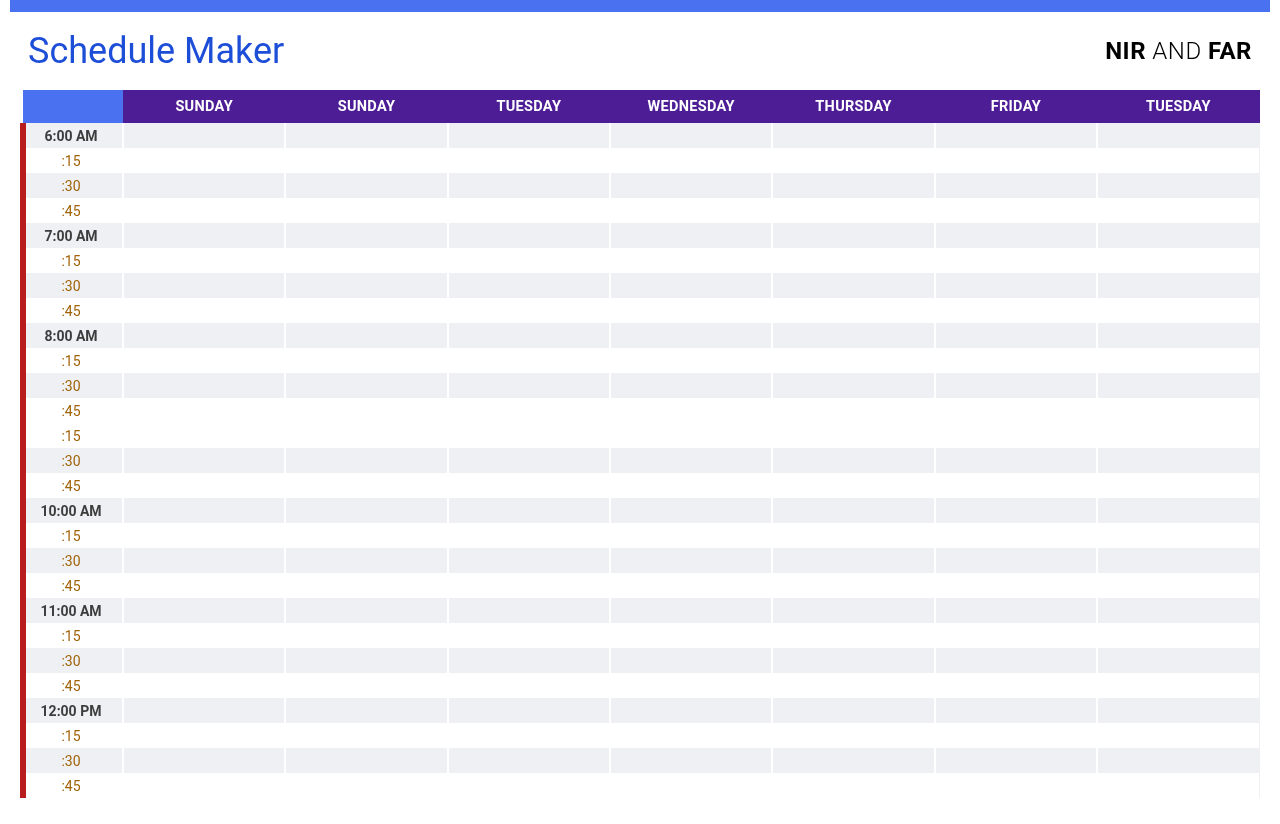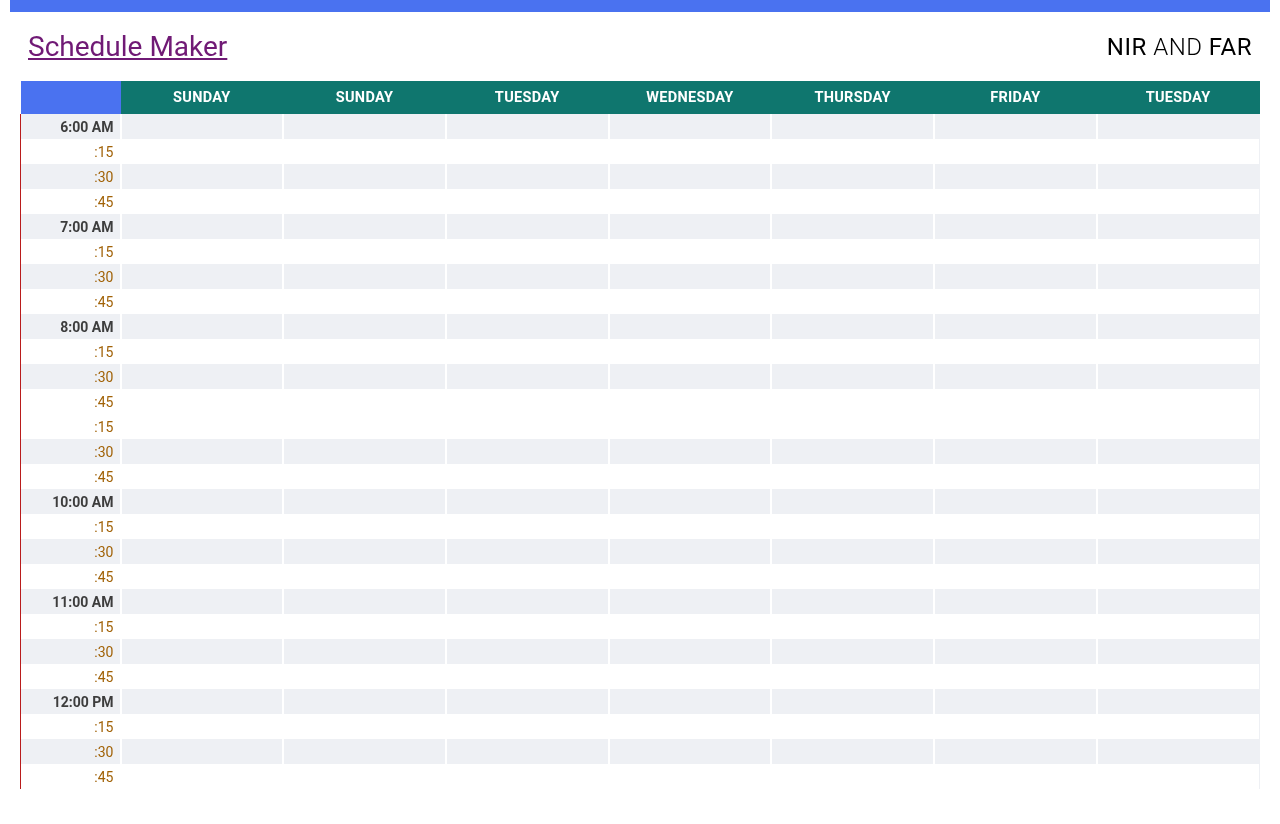--- a/index.html
+++ b/index.html
@@ -17,72 +17,71 @@
       background: #4a72f0;
       margin: 0 10px;
     }
     .header {
       display: flex;
       justify-content: space-between;
       align-items: center;
       padding: 18px 28px 18px 28px;
     }
     .title {
-      font-size: 28px;
+      font-size: 36px;
       font-weight: 400;
-      color: #701a75;
-      text-decoration: underline;
+      color: #1d4ed8;
     }
     .brand {
       font-size: 24px;
       letter-spacing: 0.5px;
       color: #000;
     }
     .brand .bold {
-      font-weight: 400;
+      font-weight: 700;
       margin-top: 40px;
     }
     .brand .thin {
       font-weight: 300;
       margin-top: 40px;
     }
     .schedule-wrapper {
       padding: 0 20px;
     }
     table.schedule {
       width: 100%;
       border-collapse: collapse;
       table-layout: fixed;
     }
     table.schedule th {
-      background: #0f766e;
+      background: #4c1d95;
       color: #ffffff;
       font-weight: 700;
       font-size: 14.5px;
       padding: 8px 0;
       text-align: center;
       letter-spacing: 0.3px;
     }
     table.schedule th.time-col {
       width: 100px;
       background: #4a72f0;
     }
     table.schedule td {
       height: 25px;
       border-right: 2px solid #ffffff;
       padding: 0;
     }
     table.schedule td.time-label {
       width: 100px;
-      text-align: right;
+      text-align: center;
       padding-right: 6px;
       font-weight: 700;
       font-size: 14px;
       color: #3d3d3d;
-      border-left: 1px solid #b91c1c;
+      border-left: 6px solid #b91c1c;
     }
     table.schedule td.time-label.minor {
       font-weight: 400;
       color: #a16207;
     }
     table.schedule td.slot {
       background: #ffffff;
     }
     table.schedule tr.shaded td {
       background: #eef0f4;

